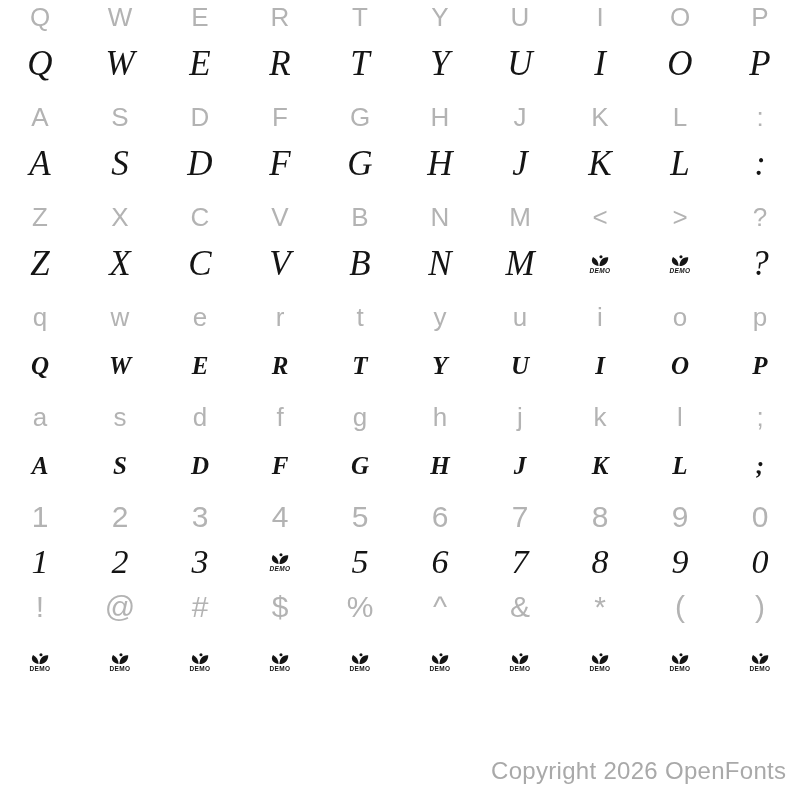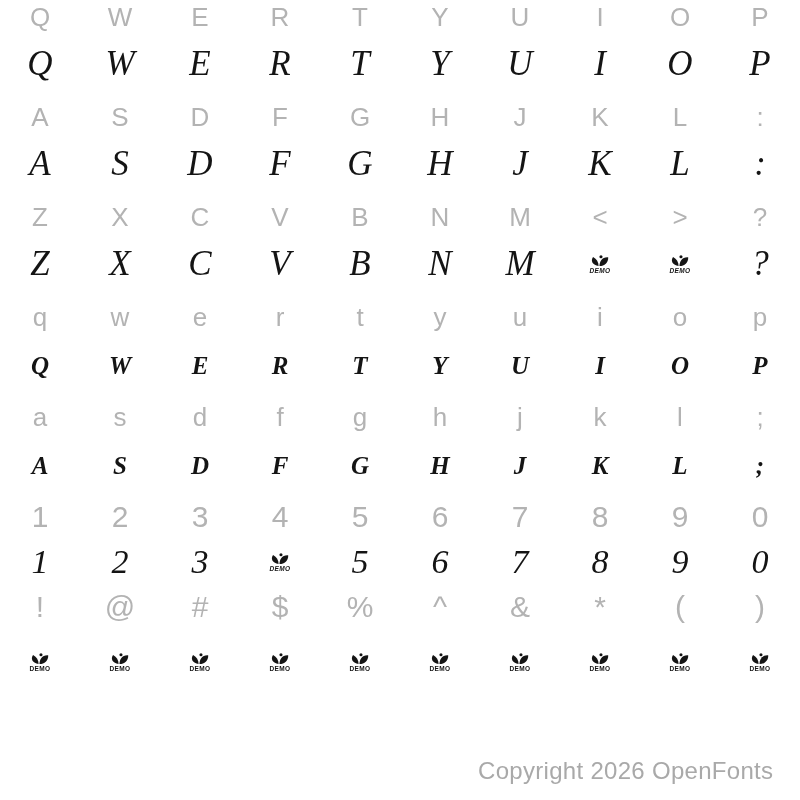--- a/index.html
+++ b/index.html
@@ -59,21 +59,21 @@
     display:flex;flex-direction:column;align-items:center;
     line-height:normal !important;
   }
   .demo-stack .demo-label{
     font-family:"Liberation Sans", sans-serif;
     font-size:6.5px;font-weight:bold;letter-spacing:0.4px;
     color:var(--ink);margin-top:0px;transform:none;line-height:7px;
   }
   .demo-stack svg{display:block;}
   #copyright{
-    position:absolute;left:478px;top:757px;
+    position:absolute;left:491px;top:757px;
     font-family:"Liberation Sans", sans-serif;
     font-size:24px;letter-spacing:0.3px;
     color:var(--copyright);white-space:nowrap;
   }
 </style>
 </head>
 <body>
 
 <div id="specimen">
     <div class="row r-ref">

